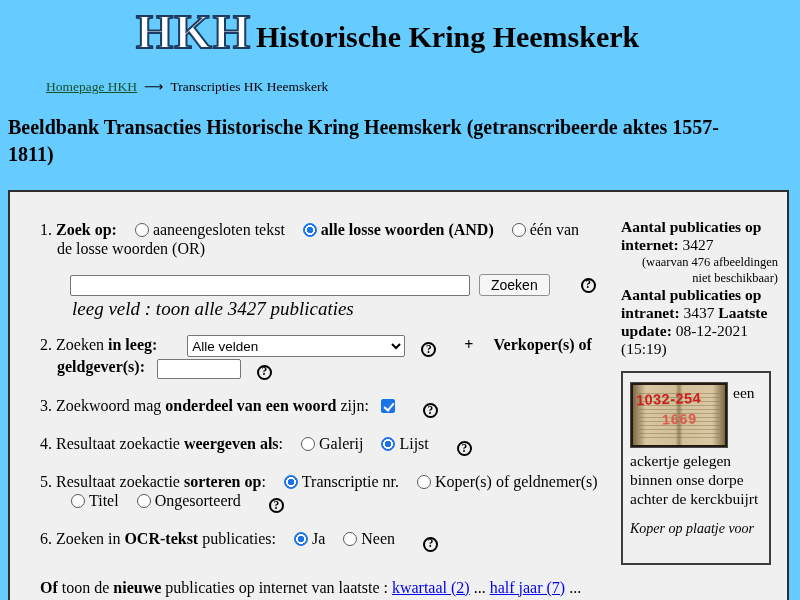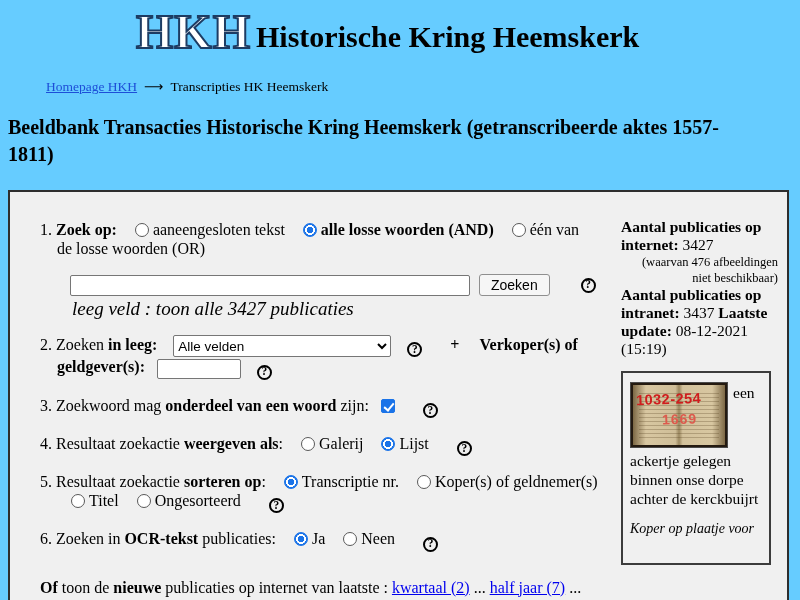--- a/index.html
+++ b/index.html
@@ -17,21 +17,21 @@
     font-family:"Liberation Serif", serif;
     font-weight:bold; font-size:48px; line-height:56px;
     color:#ffffff; -webkit-text-stroke:2px #1d3c63;
     letter-spacing:1px;
   }
   .site-title {
     position:absolute; left:256px; top:20px;
     font-size:30px; font-weight:bold; white-space:nowrap;
   }
   .breadcrumb { position:absolute; left:46px; top:78px; font-size:13.5px; }
-  .breadcrumb a { color:#1d4ed8; }
+  .breadcrumb a { color:#14532d; }
   .breadcrumb .arrow { margin:0 7px; text-decoration:none; display:inline-block; }
   h1.page-title {
     position:absolute; left:8px; top:114px; width:756px;
     font-size:20px; line-height:27px; font-weight:bold;
   }
   
   .panel {
     position:absolute; left:8px; top:190px; width:781px; height:480px;
     background:#F0F0F0; border:2px solid #2e2e2e;
     display:flex; align-items:flex-start;
@@ -76,21 +76,21 @@
   }
   button.zoeken {
     margin-left:9px; font:14px "Liberation Sans", sans-serif;
     background:#f6f6f6; border:1px solid #8f8f8f; border-radius:3px;
     padding:2px 11px; cursor:pointer; color:#000;
   }
   .input-row .help { margin-left:31px; }
   .hint { font-style:italic; font-size:19px; margin:0 0 18px 32px; line-height:17px; }
   select.fieldsel {
     width:218px; height:22px; font:13.5px "Liberation Sans", sans-serif;
-    margin-left:12px; vertical-align:middle;
+    margin-left:26px; vertical-align:middle;
     background:#fff; border:1px solid #767676; border-radius:2px;
   }
   input.small {
     width:84px; height:20px; border:1px solid #767676; border-radius:2px;
     background:#fff; margin-left:8px; vertical-align:middle;
     font:13.5px "Liberation Sans", sans-serif; padding:0 3px;
   }
   .plus { font-weight:bold; margin:0 20px 0 24px; }
   .of-line { margin-top:25px; line-height:21px; padding-right:6px; }
   .of-line a { color:#0000EE; }

